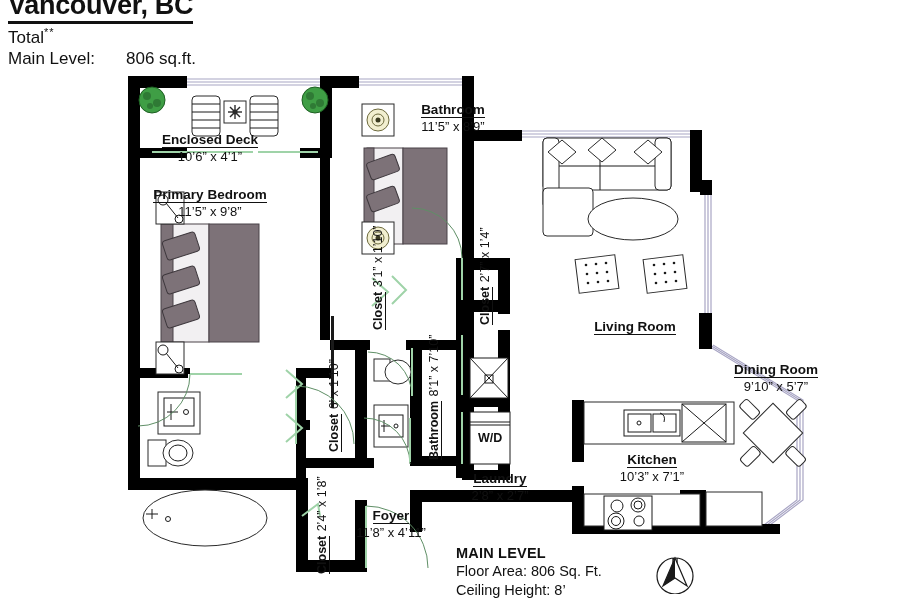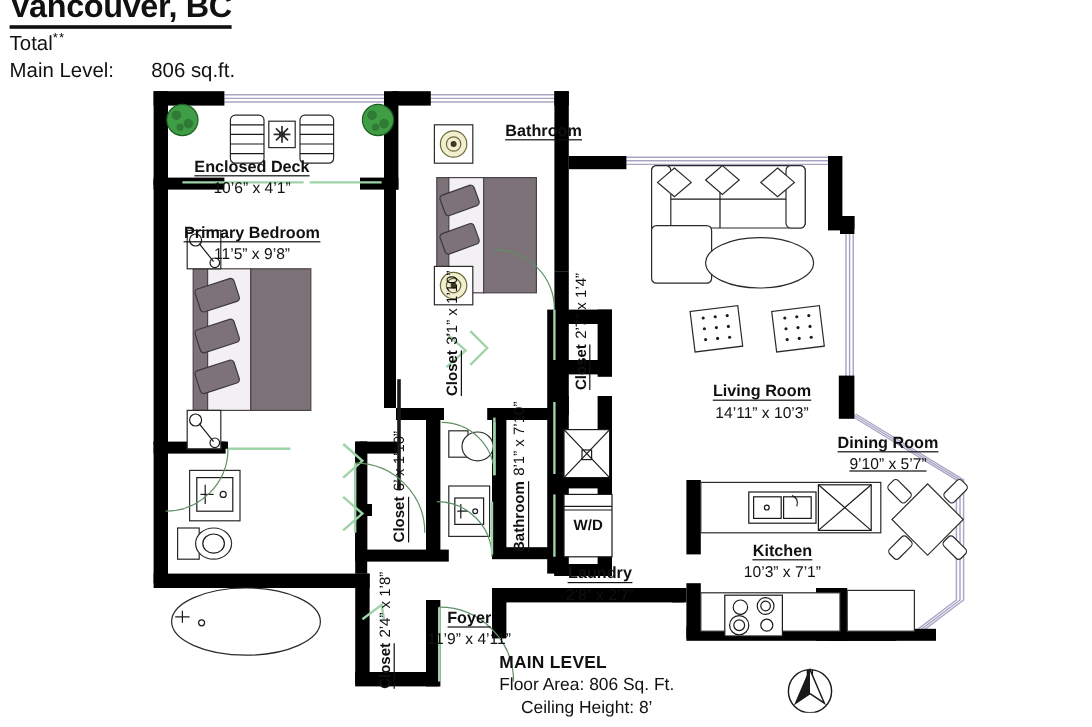--- a/index.html
+++ b/index.html
@@ -50,23 +50,23 @@
   .vlab .inner{
     transform:rotate(-90deg);transform-origin:left top;
     white-space:nowrap;
   }
   .vlab .nm{font-size:12.5px;font-weight:bold;border-bottom:1.5px solid #111;
     display:inline-block;line-height:14px;}
   .vlab .dm{font-size:12.5px;line-height:14px;}
 
   .wd{position:absolute;font-size:12.5px;font-weight:bold;}
 
-  .foot{position:absolute;left:416px;top:544px;}
+  .foot{position:absolute;left:456px;top:544px;}
   .foot .t1{font-size:14.5px;font-weight:bold;letter-spacing:.2px;line-height:18px;}
-  .foot .t2{font-size:14.5px;line-height:19px;text-align:center;}
+  .foot .t2{font-size:14.5px;line-height:19px;}
 
   .compass{position:absolute;left:645px;top:556px;width:60px;height:50px;text-align:center;}
   .compass .n{font-size:9px;font-weight:bold;line-height:10px;}
 </style>
 </head>
 <body>
 
 <div id="root">
 
   <div class="hdr hdr-title">Vancouver, BC</div>
@@ -445,41 +445,41 @@
     <div class="dm">10’6” x 4’1”</div>
   </div>
 
   <div class="lab" style="left:110px;top:185px;width:200px;">
     <div class="nm">Primary Bedroom</div>
     <div class="dm">11’5” x 9’8”</div>
   </div>
 
   <div class="lab" style="left:373px;top:100px;width:160px;">
     <div class="nm">Bathroom</div>
+    <div class="dm">11’5” x 8’9”</div>
   </div>
 
   <div class="lab" style="left:551px;top:317px;width:168px;">
     <div class="nm">Living Room</div>
-    <div class="dm">14’11” x 10’3”</div>
-  </div>
-
-  <div class="lab" style="left:660px;top:360px;width:160px;text-decoration:underline;">
+  </div>
+
+  <div class="lab" style="left:696px;top:360px;width:160px;">
     <div class="nm">Dining Room</div>
     <div class="dm">9’10” x 5’7”</div>
   </div>
 
   <div class="lab" style="left:582px;top:450px;width:140px;">
     <div class="nm">Kitchen</div>
     <div class="dm">10’3” x 7’1”</div>
   </div>
 
 
   <div class="lab" style="left:300px;top:474px;width:182px;margin-top:32px;">
     <div class="nm">Foyer</div>
-    <div class="dm">11’9” x 4’11”</div>
+    <div class="dm">11’8” x 4’11”</div>
   </div>
 
   <div class="lab" style="left:432px;top:469px;width:136px;">
     <div class="nm">Laundry</div>
     <div class="dm">2’8” x 2’7”</div>
   </div>
 
   <div class="vlab" style="left:368px;top:330px;">
     <div class="inner">
       <span class="nm">Closet</span>

